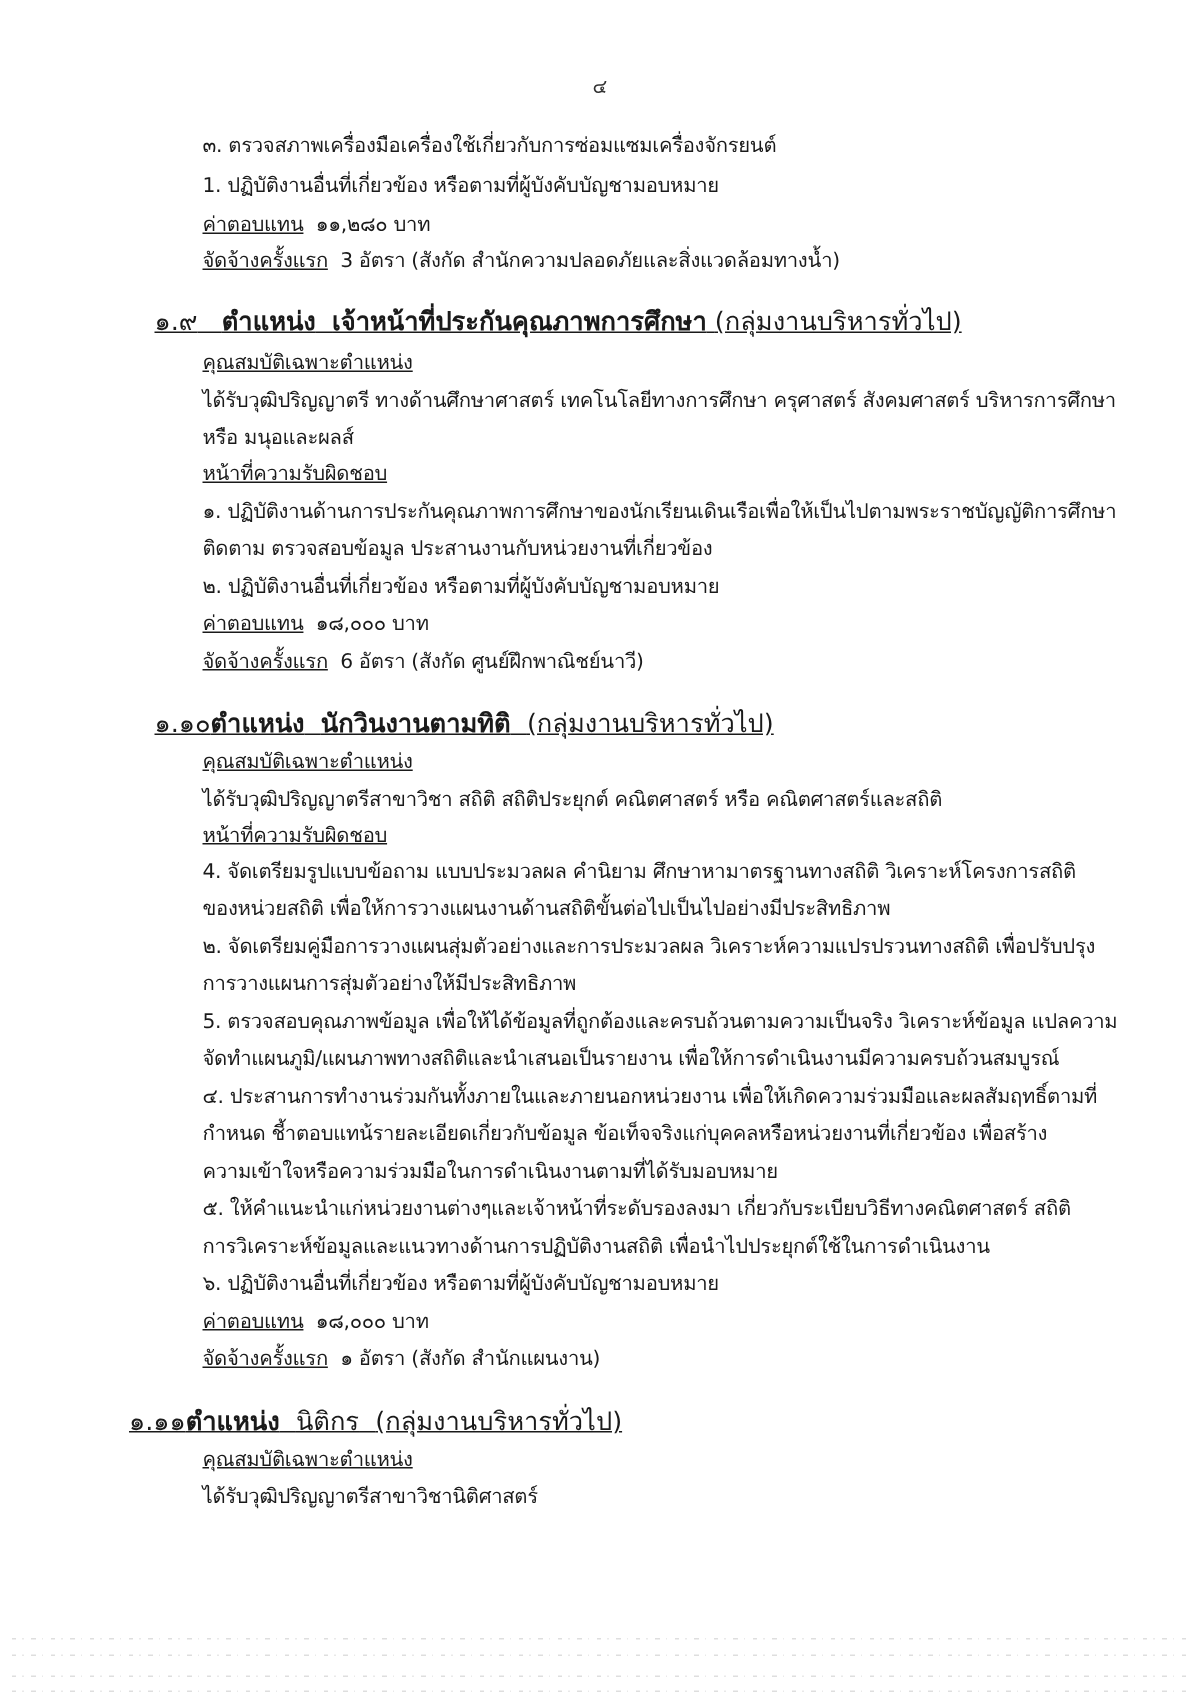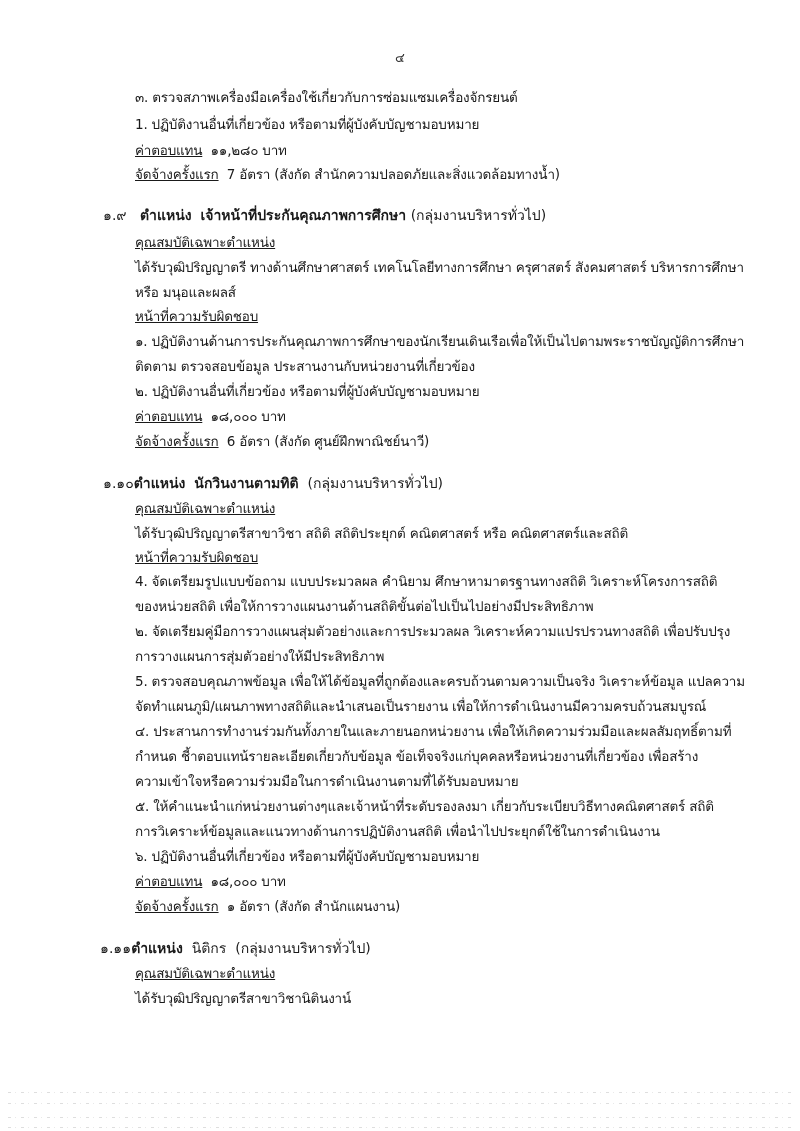--- a/index.html
+++ b/index.html
@@ -27,21 +27,21 @@
     .line {
       position: absolute;
       font-size: 13.5px;
       line-height: 18px;
       white-space: nowrap;
       letter-spacing: -0.2px;
     }
     .u { text-decoration: underline; text-align: right; }
     .b { font-weight: bold; }
     .indent1 { left: 135px; }
-    .head { position: absolute; font-size: 14px; line-height: 18px; white-space: nowrap; }
+    .head { position: absolute; font-size: 17px; line-height: 18px; white-space: nowrap; text-decoration: underline; }
     .noise {
       position: absolute;
       left: 8px;
       width: 784px;
       height: 1px;
       background: repeating-linear-gradient(90deg, #d0d0d0 0 3px, transparent 3px 7px, #e0e0e0 7px 8px, transparent 8px 13px);
       opacity: 0.7;
     }
   </style>
 </head>
@@ -51,21 +51,21 @@
 
   <div class="page-number">๔</div>
 
   <div>
     <div class="line indent1" style="top:88px">๓. ตรวจสภาพเครื่องมือเครื่องใช้เกี่ยวกับการซ่อมแซมเครื่องจักรยนต์</div>
     <div class="line indent1" style="top:115px">1. ปฏิบัติงานอื่นที่เกี่ยวข้อง หรือตามที่ผู้บังคับบัญชามอบหมาย</div>
     <div class="line indent1" style="top:141px">
       <span class="u">ค่าตอบแทน</span>&nbsp;&nbsp;<span>๑๑,๒๘๐ บาท</span>
     </div>
     <div class="line indent1" style="top:165px">
-      <span class="u">จัดจ้างครั้งแรก</span>&nbsp;&nbsp;<span>7 อัตรา (สังกัด สำนักความปลอดภัยและสิ่งแวดล้อมทางน้ำ)</span>
+      <span class="u">จัดจ้างครั้งแรก</span>&nbsp;&nbsp;<span>3 อัตรา (สังกัด สำนักความปลอดภัยและสิ่งแวดล้อมทางน้ำ)</span>
     </div>
   </div>
 
   <div>
     <div class="head" style="top:206px; left:103px">
       <span>๑.๙</span>&nbsp;&nbsp;&nbsp;<span class="b">ตำแหน่ง</span>&nbsp;&nbsp;<span class="b">เจ้าหน้าที่ประกันคุณภาพการศึกษา</span>&nbsp;<span>(กลุ่มงานบริหารทั่วไป)</span>
     </div>
     <div class="line indent1 u" style="top:233px">คุณสมบัติเฉพาะตำแหน่ง</div>
     <div class="line indent1" style="top:258px">ได้รับวุฒิปริญญาตรี ทางด้านศึกษาศาสตร์ เทคโนโลยีทางการศึกษา ครุศาสตร์ สังคมศาสตร์ บริหารการศึกษา</div>
     <div class="line indent1" style="top:283px">หรือ มนุอและผลส์</div>
@@ -102,24 +102,24 @@
     <div class="line indent1" style="top:847px">๖. ปฏิบัติงานอื่นที่เกี่ยวข้อง หรือตามที่ผู้บังคับบัญชามอบหมาย</div>
     <div class="line indent1" style="top:872px">
       <span class="u">ค่าตอบแทน</span>&nbsp;&nbsp;<span>๑๘,๐๐๐ บาท</span>
     </div>
     <div class="line indent1" style="top:897px">
       <span class="u">จัดจ้างครั้งแรก</span>&nbsp;&nbsp;<span>๑ อัตรา (สังกัด สำนักแผนงาน)</span>
     </div>
   </div>
 
   <div>
-    <div class="head" style="top:939px; left:100px">
+    <div class="head" style="top:939px; left:86px">
       <span>๑.๑๑</span><span class="b">ตำแหน่ง</span>&nbsp;&nbsp;<span>นิติกร</span>&nbsp;&nbsp;<span>(กลุ่มงานบริหารทั่วไป)</span>
     </div>
     <div class="line indent1 u" style="top:964px">คุณสมบัติเฉพาะตำแหน่ง</div>
-    <div class="line indent1" style="top:989px">ได้รับวุฒิปริญญาตรีสาขาวิชานิตินงาน์</div>
+    <div class="line indent1" style="top:989px">ได้รับวุฒิปริญญาตรีสาขาวิชานิติศาสตร์</div>
   </div>
 
   <div class="noise" style="top:1092px"></div>
   <div class="noise" style="top:1103px"></div>
   <div class="noise" style="top:1117px"></div>
   <div class="noise" style="top:1127px"></div>
 </div>
 
 </body></html>

